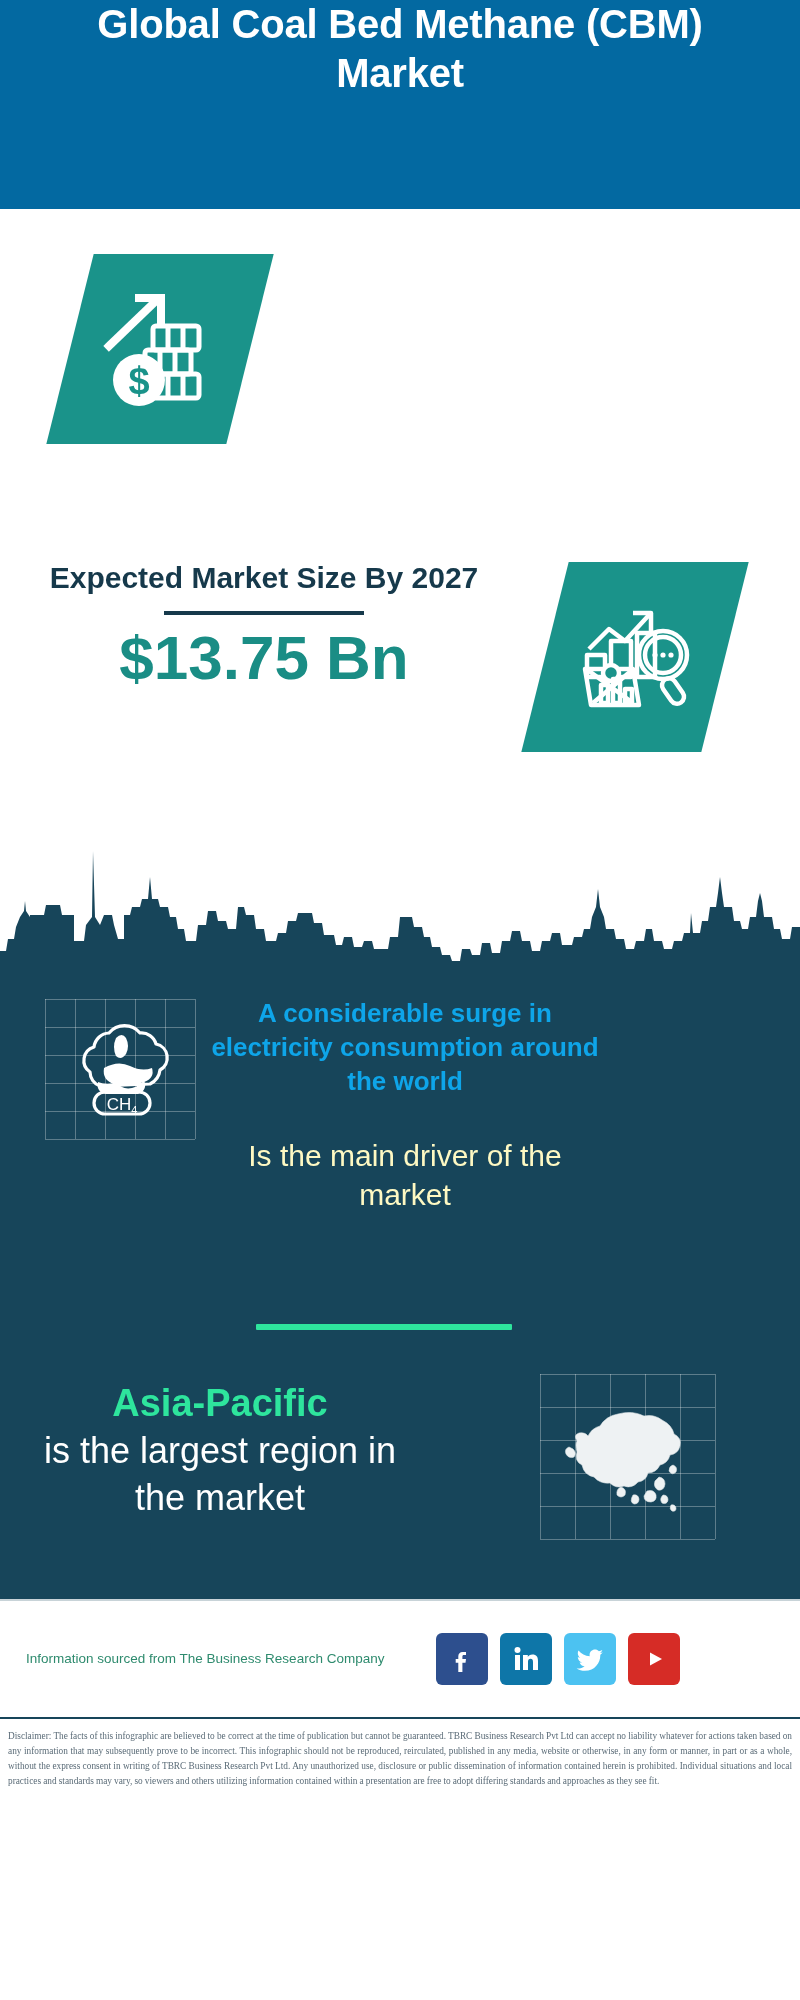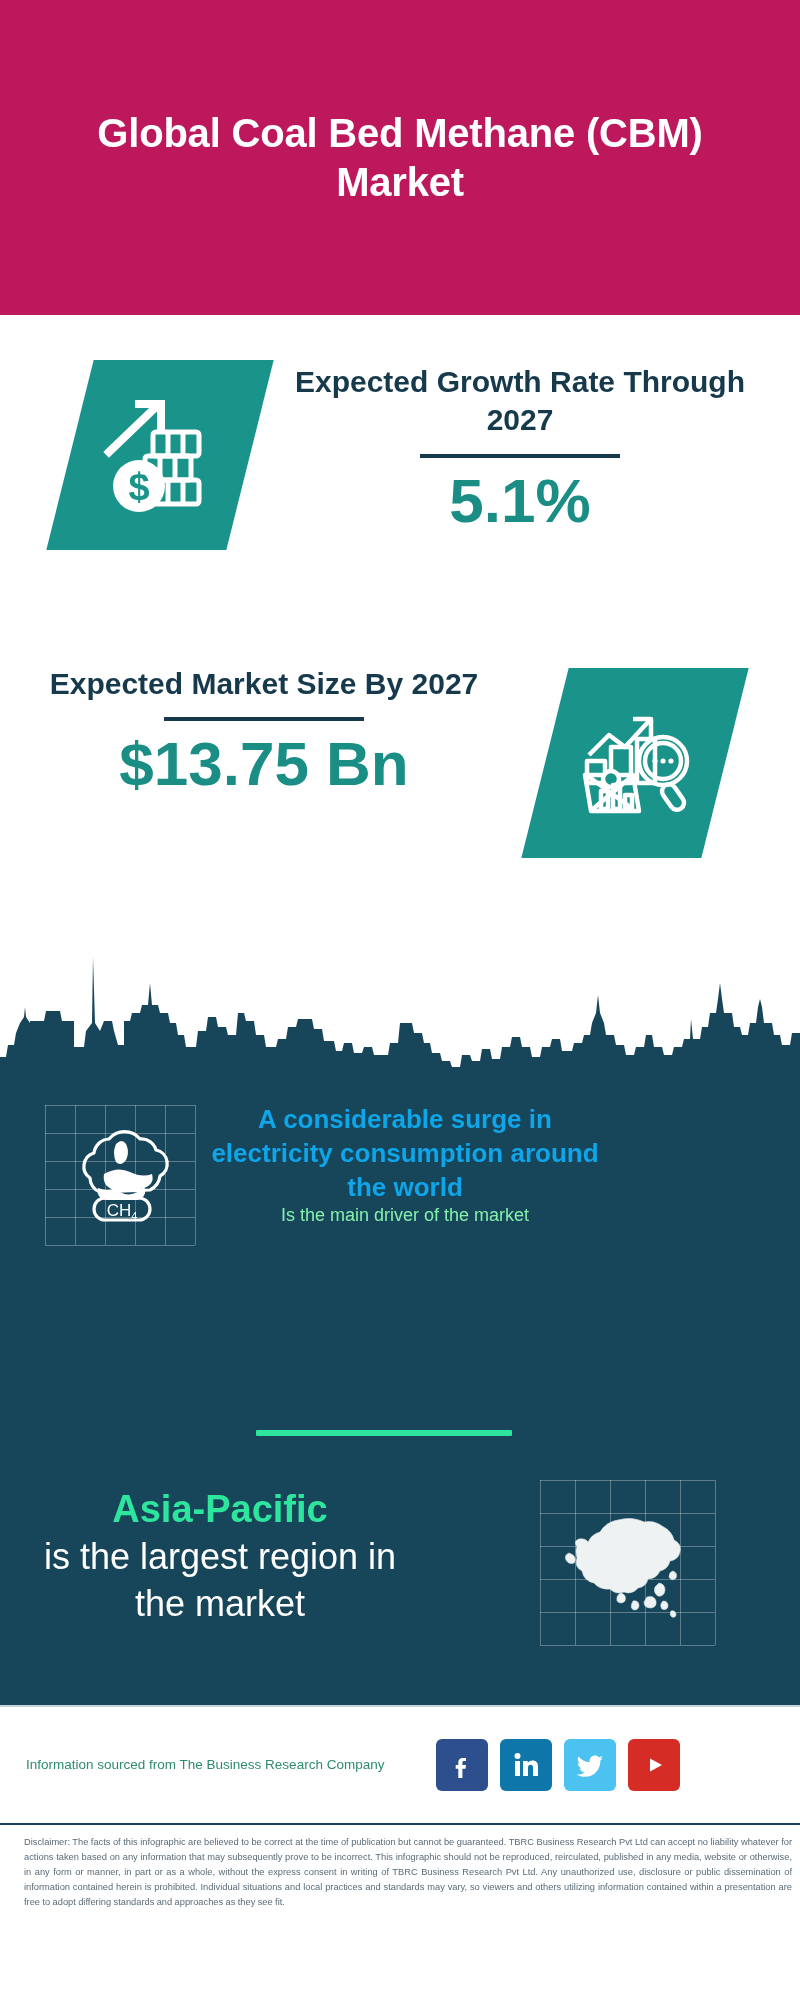--- a/index.html
+++ b/index.html
@@ -8,23 +8,23 @@
     font-family: "Liberation Sans", sans-serif;
     background:#ffffff;
     width:800px; height:2000px;
     position:relative;
     overflow:hidden;
   }
   .page { width:800px; height:2000px; position:relative; background:#fff; }
 
   
   .header {
-    background:#be185d;
-    height:315px;
-    display:flex; align-items:center; justify-content:center;
+    background:#0369a1;
+    height:209px;
+    display:flex; justify-content:center;
     padding:0 40px;
   }
   .header h1 {
     color:#ffffff;
     font-size:40px;
     font-weight:bold;
     line-height:1.22;
     text-align:center;
     letter-spacing:-0.2px;
   }
@@ -92,24 +92,25 @@
   #ch4-icon { position:absolute; left:58px; top:35px; width:130px; height:110px; }
 
   .driver-text { position:absolute; left:205px; top:18px; width:400px; text-align:center; }
   .hl-green {
     color:#0ea5e9;
     font-size:26px;
     font-weight:bold;
     line-height:1.30;
   }
   .sub-white {
-    color:#86efac;
-    font-size:18px;
+    color:#fef9c3;
+    font-size:30px;
     font-weight:normal;
     line-height:1.30;
+    margin-top:38px;
   }
 
   .rule-green {
     position:absolute;
     left:256px; top:345px;
     width:256px; height:6px;
     background:#2ee59d;
     border-radius:1px;
   }
 
@@ -141,26 +142,27 @@
   .social { display:flex; gap:12px; margin-left:20px; }
   .sicon {
     width:52px; height:52px;
     border-radius:6px;
     display:flex; align-items:center; justify-content:center;
   }
   .sicon svg { display:block; }
 
   
   .disclaimer {
-    padding:10px 8px 8px 24px;
+    padding:10px 8px 8px 8px;
     color:#5a6b77;
     font-size:9.3px;
     line-height:1.62;
     text-align:justify;
     word-spacing:-0.2px;
+    font-family:Liberation Serif, serif;
   }
 </style>
 </head>
 <body>
 
 <div class="page">
 
   <div class="header">
     <h1>Global Coal Bed Methane (CBM) Market</h1>
   </div>
@@ -181,25 +183,20 @@
             <line x1="65" y1="66" x2="65" y2="90"></line>
             <line x1="80" y1="66" x2="80" y2="90"></line>
             <rect x="58" y="90" width="46" height="24" rx="3"></rect>
             <line x1="73" y1="90" x2="73" y2="114"></line>
             <line x1="88" y1="90" x2="88" y2="114"></line>
           </g>
           <circle cx="44" cy="96" r="26" fill="#ffffff"></circle>
           <text x="44" y="110" font-family="Liberation Sans, sans-serif" font-size="38" font-weight="bold" fill="#1a938a" text-anchor="middle">$</text>
         </svg>
       </div>
-    </div>
-    <div class="stat-text" id="stat1-text">
-      <div class="stat-label">Expected Growth Rate Through 2027</div>
-      <div class="rule-dark"></div>
-      <div class="stat-value">5.1%</div>
     </div>
   </div>
 
   <div class="stat2">
     <div class="stat-text" id="stat2-text">
       <div class="stat-label">Expected Market Size By 2027</div>
       <div class="rule-dark"></div>
       <div class="stat-value">$13.75 Bn</div>
     </div>
     <div class="para-box" id="icon2-box">

